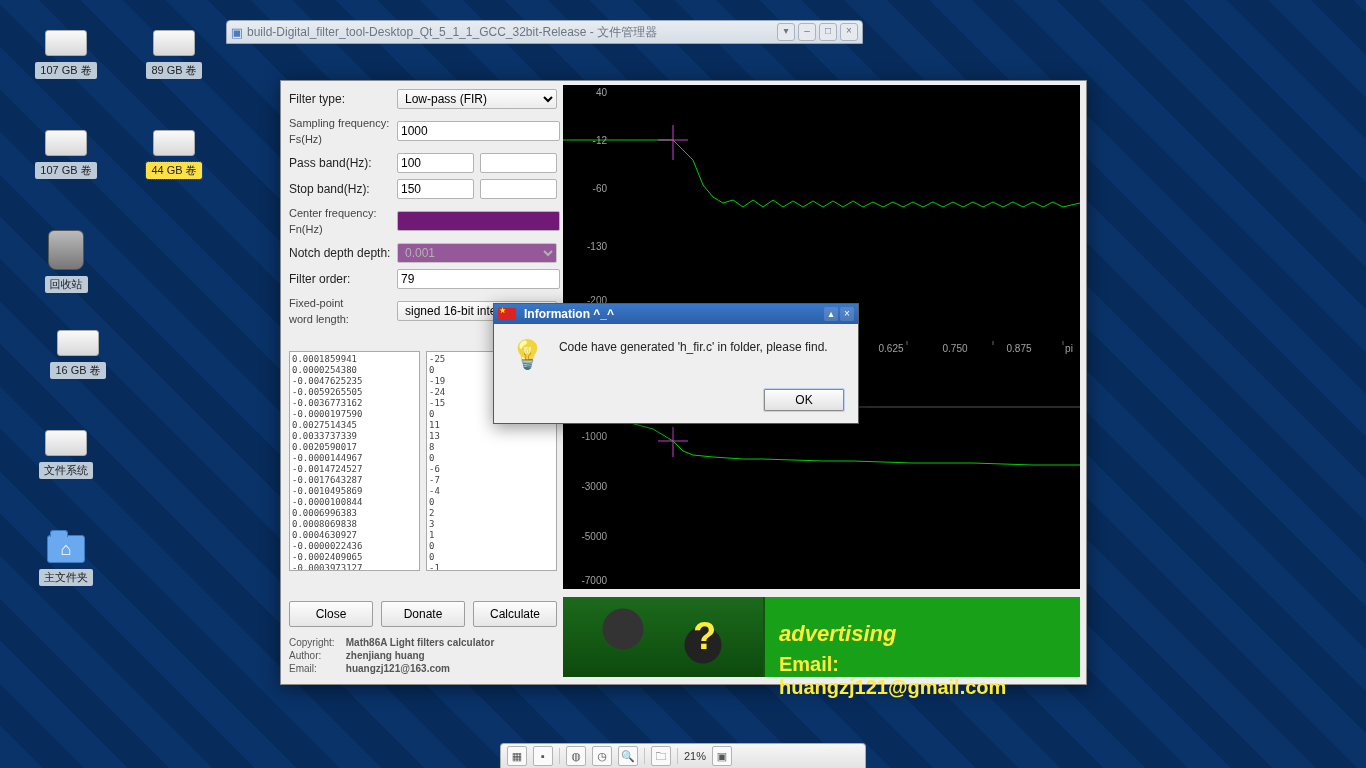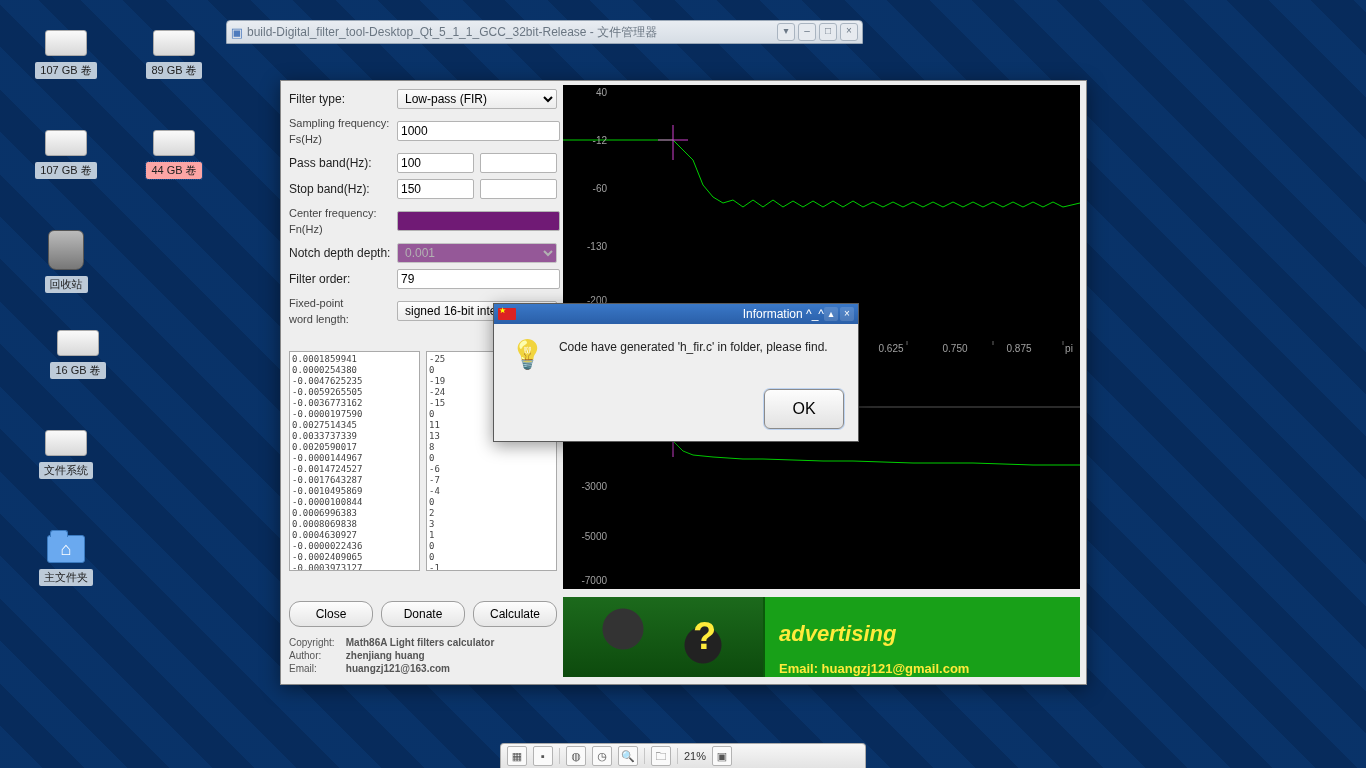--- a/index.html
+++ b/index.html
@@ -11,21 +11,21 @@
   repeating-linear-gradient(-45deg,#0d3e70 0 30px,#0a3562 30px 60px);
   background-blend-mode:overlay,normal,normal;}
 
 .dicon{position:absolute;width:80px;text-align:center;color:#fff;font-size:11px;}
 .dicon .drive{width:40px;height:24px;margin:0 auto 6px;background:linear-gradient(#fafafa,#d8d8d8);border:1px solid #aaa;border-radius:3px;}
 .dicon .trash{width:34px;height:38px;margin:0 auto 6px;background:linear-gradient(#bbb,#777);border-radius:6px 6px 8px 8px;border:1px solid #555;}
 .dicon .folder{width:36px;height:26px;margin:0 auto 6px;background:#6aa9ef;border:1px solid #3a7ac0;border-radius:3px;position:relative;}
 .dicon .folder:before{content:"";position:absolute;top:-6px;left:2px;width:16px;height:6px;background:#6aa9ef;border:1px solid #3a7ac0;border-bottom:none;border-radius:3px 3px 0 0;}
 .dicon .lbl{background:rgba(210,220,230,.9);color:#222;padding:1px 5px;border-radius:2px;display:inline-block;}
 .dicon .home{font-size:18px;color:#fff;line-height:26px;}
-.sel .lbl{background:#fca5a5;outline:1px dotted #2a5a9a;}
+.sel .lbl{background:#fde047;outline:1px dotted #2a5a9a;}
 
 .fmwin{position:absolute;left:226px;top:20px;width:635px;height:22px;background:linear-gradient(#e9edf2,#d6dde5);border:1px solid #9aa7b6;border-radius:4px 4px 0 0;display:flex;align-items:center;font-size:12px;color:#6a7682;}
 .fmwin .ficon{width:20px;text-align:center;color:#4d7bbd;font-size:13px;}
 .fmwin .ftitle{flex:1;white-space:nowrap;overflow:hidden;}
 .fmctrl{display:flex;gap:3px;padding-right:4px;}
 .fmctrl span{width:16px;height:16px;border:1px solid #a9b4c0;border-radius:3px;background:#e6eaef;color:#6b7886;font-size:10px;line-height:14px;text-align:center;cursor:pointer;}
 
 .app{position:absolute;left:280px;top:80px;width:805px;height:603px;background:#eeeeee;border:1px solid #888;box-shadow:0 4px 18px rgba(0,0,0,.45);}
 
 .ctrls{position:absolute;left:8px;top:8px;width:268px;}
@@ -35,54 +35,54 @@
 .row select,.row input{flex:1;height:20px;border:1px solid #b3b3b3;border-radius:2px;background:#fff;padding:0 3px;font-size:12px;box-sizing:border-box;}
 .row select{background:linear-gradient(#fdfdfd,#ececec);}
 .row input:disabled,.row select:disabled{background:#701a75;color:#9a9a9a;}
 .pair{display:flex;gap:6px;flex:1;}
 .pair input{width:50%;}
 
 .lists{position:absolute;left:8px;top:270px;width:268px;height:220px;display:flex;gap:6px;}
 .lists textarea{flex:1;resize:none;font-family:monospace;font-size:9px;line-height:11px;border:1px solid #aaa;background:#fff;color:#444;padding:2px;overflow:auto;white-space:pre;}
 
 .btns{position:absolute;left:8px;top:520px;width:268px;display:flex;gap:8px;}
-.btns button{flex:1;height:26px;border:1px solid #9e9e9e;border-radius:11px;background:linear-gradient(#fdfdfd,#e6e6e6);font-size:12px;cursor:pointer;}
+.btns button{flex:1;height:26px;border:1px solid #9e9e9e;border-radius:2px;background:linear-gradient(#fdfdfd,#e6e6e6);font-size:12px;cursor:pointer;}
 #donate{}
 
 .credits{position:absolute;left:8px;top:555px;font-size:10px;color:#555;line-height:13px;}
 .credits span{display:inline-block;width:54px;}
 
 .plot{position:absolute;left:282px;top:4px;right:6px;height:504px;background:#000;color:#a0a0a0;font-size:10px;}
 .plot svg{position:absolute;inset:0;}
 .tick{position:absolute;left:4px;width:40px;text-align:right;}
 .xt{position:absolute;bottom:158px;width:40px;text-align:center;transform:translateX(-50%);}
 
 .ad{position:absolute;left:282px;top:516px;right:6px;height:80px;background:#18a018;display:flex;}
 .ad .pcb{width:200px;height:100%;background:
   radial-gradient(circle at 30% 40%,#333 0 20px,transparent 21px),
   radial-gradient(circle at 70% 60%,#222 0 18px,transparent 19px),
   linear-gradient(#1c6a1c,#0d4a0d);
   border-right:2px solid #0a5a0a;}
 .ad .txt{flex:1;padding:24px 14px;}
 .ad .t1{color:#ffeb3b;font-size:22px;font-style:italic;font-weight:bold;}
-.ad .t2{color:#ffeb3b;font-size:13px;font-weight:bold;margin-top:14px;}
+.ad .t2{color:#ffeb3b;font-size:20px;font-weight:bold;margin-top:6px;}
 .ad .q{position:absolute;left:130px;top:18px;color:#ffeb3b;font-size:38px;font-weight:bold;}
 
 .modal{position:absolute;left:493px;top:303px;width:364px;background:#efefef;border:1px solid #5a5a5a;box-shadow:0 4px 16px rgba(0,0,0,.4);}
 .modal .mtitle{height:20px;background:linear-gradient(#3a78c8,#2a5fa8);color:#fff;display:flex;align-items:center;padding:0 4px;font-size:12px;}
 .modal .mtitle .flag{width:18px;height:12px;background:#d22;border-radius:1px;margin-right:8px;position:relative;}
 .modal .mtitle .flag:after{content:"★";position:absolute;left:1px;top:-2px;font-size:8px;color:#ff0;}
-.modal .mtitle .mt{flex:1;text-align:right;font-weight:normal;}
+.modal .mtitle .mt{flex:1;text-align:left;font-weight:bold;}
 .modal .mtitle .mc{display:flex;gap:2px;}
 .modal .mtitle .mc span{width:14px;height:14px;background:rgba(255,255,255,.15);border-radius:2px;color:#fff;font-size:10px;line-height:14px;text-align:center;cursor:pointer;}
 .modal .mbody{padding:14px 16px 12px;display:flex;align-items:flex-start;gap:14px;}
 .modal .bulb{font-size:28px;filter:grayscale(.3);}
 .modal .msg{font-size:12px;color:#222;padding-top:2px;}
 .modal .mbtns{display:flex;justify-content:flex-end;padding:6px 14px 12px;}
-.modal .mbtns button{width:80px;height:40px;border:1px solid #8a8a8a;border-radius:6px;background:linear-gradient(#fdfdfd,#e2e2e2);font-size:16px;cursor:pointer;box-shadow:0 0 0 1px #bcd2f0;}
+.modal .mbtns button{width:80px;height:22px;border:1px solid #8a8a8a;border-radius:1px;background:linear-gradient(#fdfdfd,#e2e2e2);font-size:12px;cursor:pointer;box-shadow:0 0 0 1px #bcd2f0;}
 
 .taskbar{position:absolute;left:500px;bottom:0;width:352px;height:24px;background:linear-gradient(#f7f7f7,#e3e3e3);border:1px solid #aaa;border-bottom:none;border-radius:4px 4px 0 0;display:flex;align-items:center;gap:6px;padding:0 6px;}
 .taskbar .ti{width:18px;height:18px;border:1px solid #b3b3b3;border-radius:2px;background:#fafafa;color:#555;font-size:11px;line-height:18px;text-align:center;cursor:pointer;}
 .taskbar .sep{width:1px;height:16px;background:#c6c6c6;}
 .taskbar .zoom{font-size:11px;color:#333;}
 </style>
 </head>
 <body>
 
 <div class="desktop"></div>

